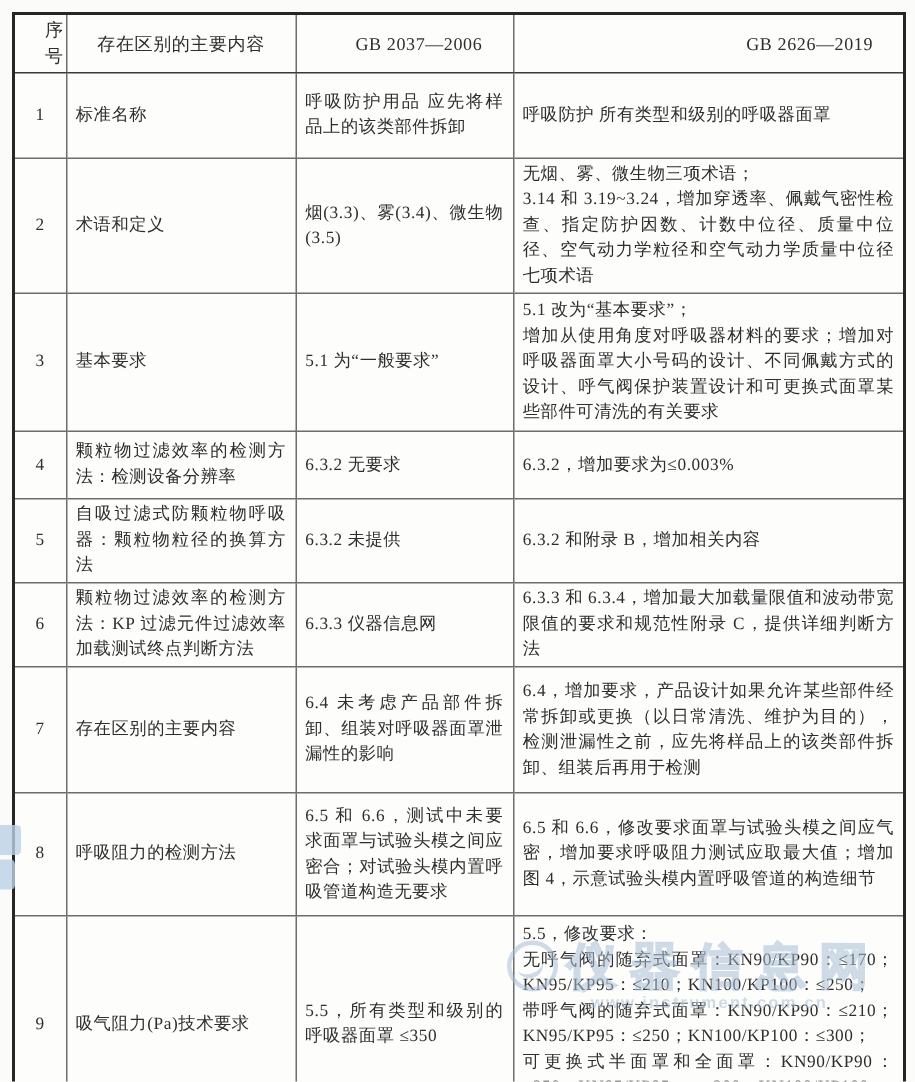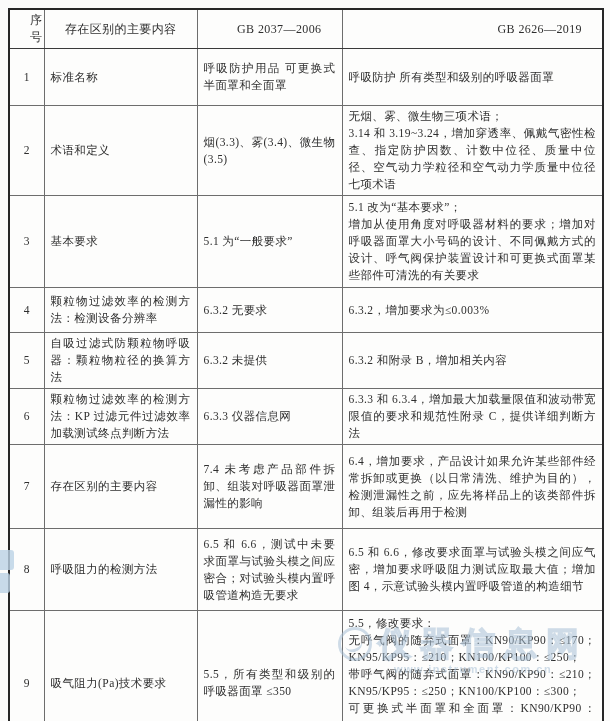--- a/index.html
+++ b/index.html
@@ -113,21 +113,21 @@
         <th>序号</th>
         <th>存在区别的主要内容</th>
         <th>GB 2037—2006</th>
         <th>GB 2626—2019</th>
       </tr>
     </thead>
     <tbody>
       <tr style="height:57px">
         <td class="c-no">1</td>
         <td class="c-topic">标准名称</td>
-        <td class="c-gb">呼吸防护用品 可更换式半面罩和全面罩</td>
+        <td class="c-gb">呼吸防护用品 应先将样品上的该类部件拆卸</td>
         <td class="c-gb">呼吸防护 所有类型和级别的呼吸器面罩</td>
       </tr>
       <tr style="height:72px">
         <td class="c-no">2</td>
         <td class="c-topic">术语和定义</td>
         <td class="c-gb">烟(3.3)、雾(3.4)、微生物(3.5)</td>
         <td class="c-gb">无烟、雾、微生物三项术语；
 3.14 和 3.19~3.24，增加穿透率、佩戴气密性检查、指定防护因数、计数中位径、质量中位径、空气动力学粒径和空气动力学质量中位径七项术语</td>
       </tr>
       <tr style="height:92px">
@@ -151,21 +151,21 @@
       </tr>
       <tr style="height:55px">
         <td class="c-no">6</td>
         <td class="c-topic">颗粒物过滤效率的检测方法：KP 过滤元件过滤效率加载测试终点判断方法</td>
         <td class="c-gb">6.3.3 仪器信息网</td>
         <td class="c-gb">6.3.3 和 6.3.4，增加最大加载量限值和波动带宽限值的要求和规范性附录 C，提供详细判断方法</td>
       </tr>
       <tr style="height:84px">
         <td class="c-no">7</td>
         <td class="c-topic">存在区别的主要内容</td>
-        <td class="c-gb">7.4 未考虑产品部件拆卸、组装对呼吸器面罩泄漏性的影响</td>
+        <td class="c-gb">6.4 未考虑产品部件拆卸、组装对呼吸器面罩泄漏性的影响</td>
         <td class="c-gb">6.4，增加要求，产品设计如果允许某些部件经常拆卸或更换（以日常清洗、维护为目的），检测泄漏性之前，应先将样品上的该类部件拆卸、组装后再用于检测</td>
       </tr>
       <tr style="height:82px">
         <td class="c-no">8</td>
         <td class="c-topic">呼吸阻力的检测方法</td>
         <td class="c-gb">6.5 和 6.6，测试中未要求面罩与试验头模之间应密合；对试验头模内置呼吸管道构造无要求</td>
         <td class="c-gb">6.5 和 6.6，修改要求面罩与试验头模之间应气密，增加要求呼吸阻力测试应取最大值；增加图 4，示意试验头模内置呼吸管道的构造细节</td>
       </tr>
       <tr style="height:146px">
         <td class="c-no">9</td>

